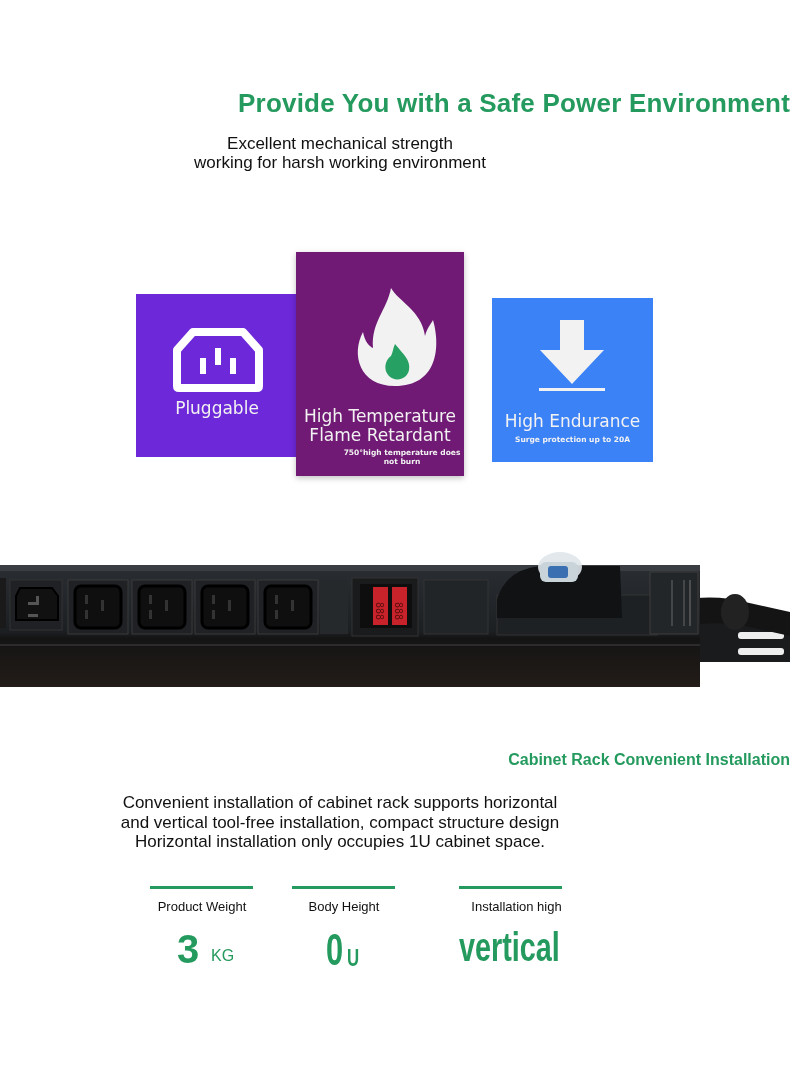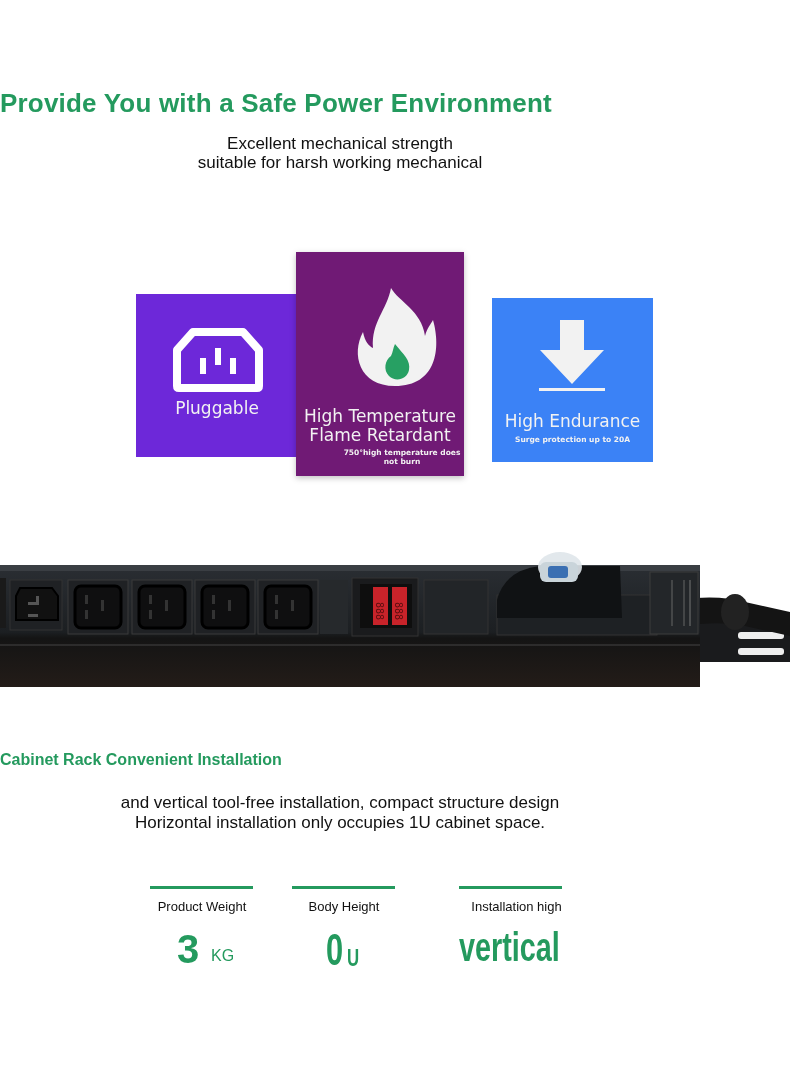--- a/index.html
+++ b/index.html
@@ -1,19 +1,19 @@
 <!DOCTYPE html>
 <html><head>
 <meta charset="utf-8">
 <style>
   * { margin:0; padding:0; box-sizing:border-box; }
   html, body { width:790px; height:1080px; background:#ffffff; overflow:hidden; }
   body { position:relative; font-family:"Liberation Sans", sans-serif; color:#111; }
 
-  .h-title { position:absolute; left:0; width:790px; text-align:left; font-weight:bold; color:#249a5e; }
+  .h-title { position:absolute; left:0; width:790px; text-align:right; font-weight:bold; color:#249a5e; }
   #title1 { top:88px; font-size:26px; letter-spacing:0.2px; }
   .sub { position:absolute; left:0; width:680px; text-align:center; font-size:17px; line-height:19px; color:#111; }
   #sub1 { top:134px; }
 
   .card { position:absolute; color:#f2f2f2; text-align:center; font-family:"DejaVu Sans", sans-serif; }
   #card-plug { left:136px; top:294px; width:162px; height:163px; background:#6d28d9; }
   #card-flame { left:296px; top:252px; width:168px; height:224px; background:#701a75; box-shadow:0 2px 6px rgba(0,0,0,0.25); z-index:2; }
   #card-end { left:492px; top:298px; width:161px; height:164px; background:#3b82f6; }
   .card .lbl { position:absolute; left:0; width:100%; font-size:17px; line-height:19px; font-weight:normal; }
   .card .small { position:absolute; left:0; width:100%; font-size:7.5px; font-weight:bold; }
@@ -36,21 +36,21 @@
   #v-height-num { left:326px; top:925px; font-size:44px; transform:scaleX(0.7); transform-origin:left; font-family:"Liberation Sans", sans-serif; }
   #v-height-unit { left:347px; top:944px; font-size:24px; transform:scaleX(0.7); transform-origin:left; }
   #v-mode { left:459px; top:925px; font-size:40px; transform:scaleX(0.72); transform-origin:left; letter-spacing:0px; }
 </style>
 </head>
 <body>
 
 <div id="title1" class="h-title">Provide You with a Safe Power Environment</div>
 <div id="sub1" class="sub">
   <div>Excellent mechanical strength</div>
-  <div>suitable for harsh working mechanical</div>
+  <div>working for harsh working environment</div>
 </div>
 
 <div id="card-plug" class="card">
   <svg width="90" height="64" viewBox="0 0 90 64" style="left:37px;top:34px;">
     <path d="M20 4 H70 L86 22 V58 Q86 60 84 60 H6 Q4 60 4 58 V22 Z" fill="none" stroke="#ffffff" stroke-width="8" stroke-linejoin="round"></path>
     <rect x="27" y="30" width="6" height="16" fill="#fff"></rect>
     <rect x="42" y="20" width="6" height="17" fill="#fff"></rect>
     <rect x="57" y="30" width="6" height="16" fill="#fff"></rect>
   </svg>
   <div class="lbl" style="top:105px;">Pluggable</div>
@@ -157,20 +157,21 @@
   <g>
     <rect x="650" y="32" width="48" height="62" fill="#232629" stroke="#3c3c3c"></rect>
     <line x1="690" y1="40" x2="690" y2="86" stroke="#777" stroke-width="1"></line>
     <line x1="684" y1="40" x2="684" y2="86" stroke="#666" stroke-width="1"></line>
     <line x1="672" y1="40" x2="672" y2="86" stroke="#666" stroke-width="1"></line>
   </g>
 </svg>
 
 <div id="title2" class="h-title">Cabinet Rack Convenient Installation</div>
 <div id="sub2" class="sub">
+  <div>Convenient installation of cabinet rack supports horizontal</div>
   <div>and vertical tool-free installation, compact structure design</div>
   <div>Horizontal installation only occupies 1U cabinet space.</div>
 </div>
 
 <div id="spec-weight" class="spec">
   <div class="bar"></div>
   <div class="cap">Product Weight</div>
 </div>
 <div id="spec-height" class="spec">
   <div class="bar"></div>

